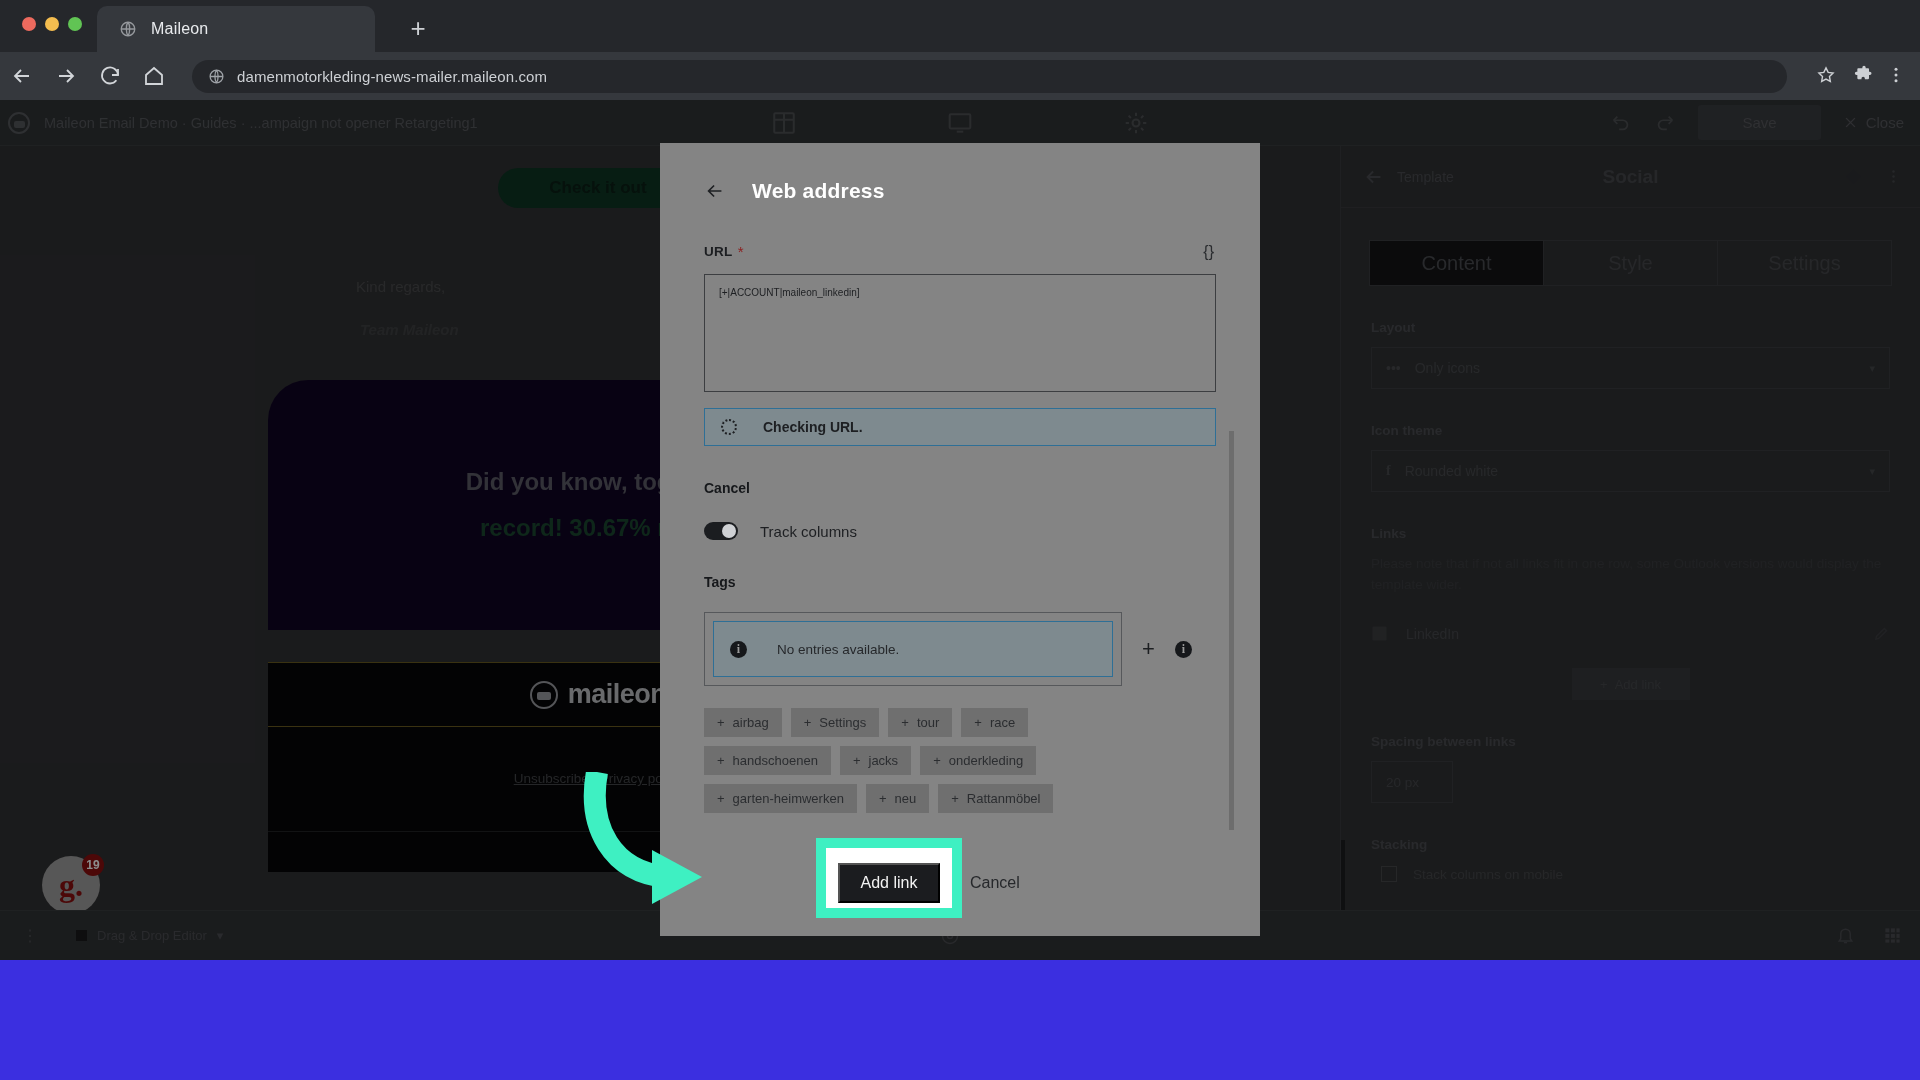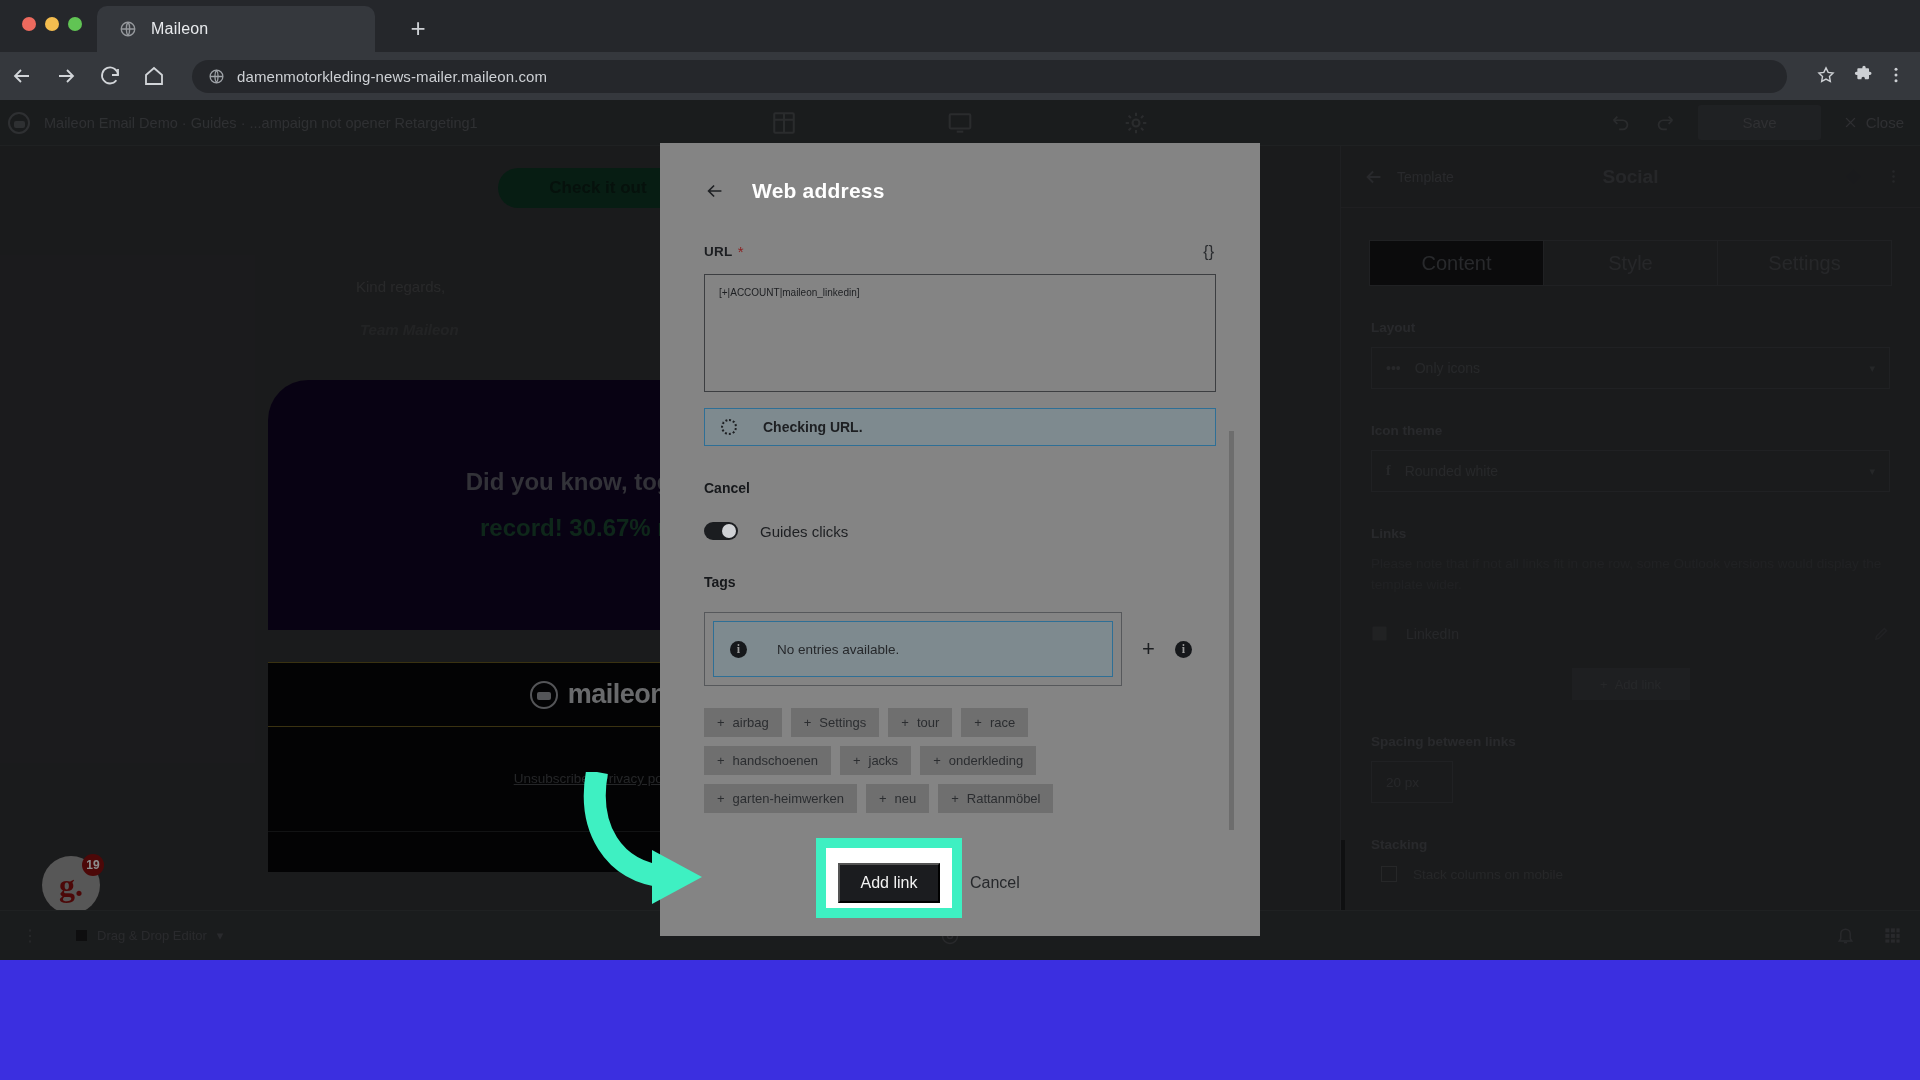--- a/index.html
+++ b/index.html
@@ -547,21 +547,21 @@
         <span class="spinner"></span>
         <span class="checking-text">Checking URL.</span>
       </div>
 
       <div class="section-title">Cancel</div>
 
       <div class="toggle-row">
         <span class="toggle">
             <span class="knob"></span>
           </span>
-        <span class="toggle-label">Guides clicks</span>
+        <span class="toggle-label">Track columns</span>
       </div>
 
       <div class="section-title">Tags</div>
 
       <div class="tags-box">
         <div class="tags-outer">
           <div class="tags-inner">
             <span class="info-ico">i</span>
             <span class="no-entries">No entries available.</span>
           </div>

